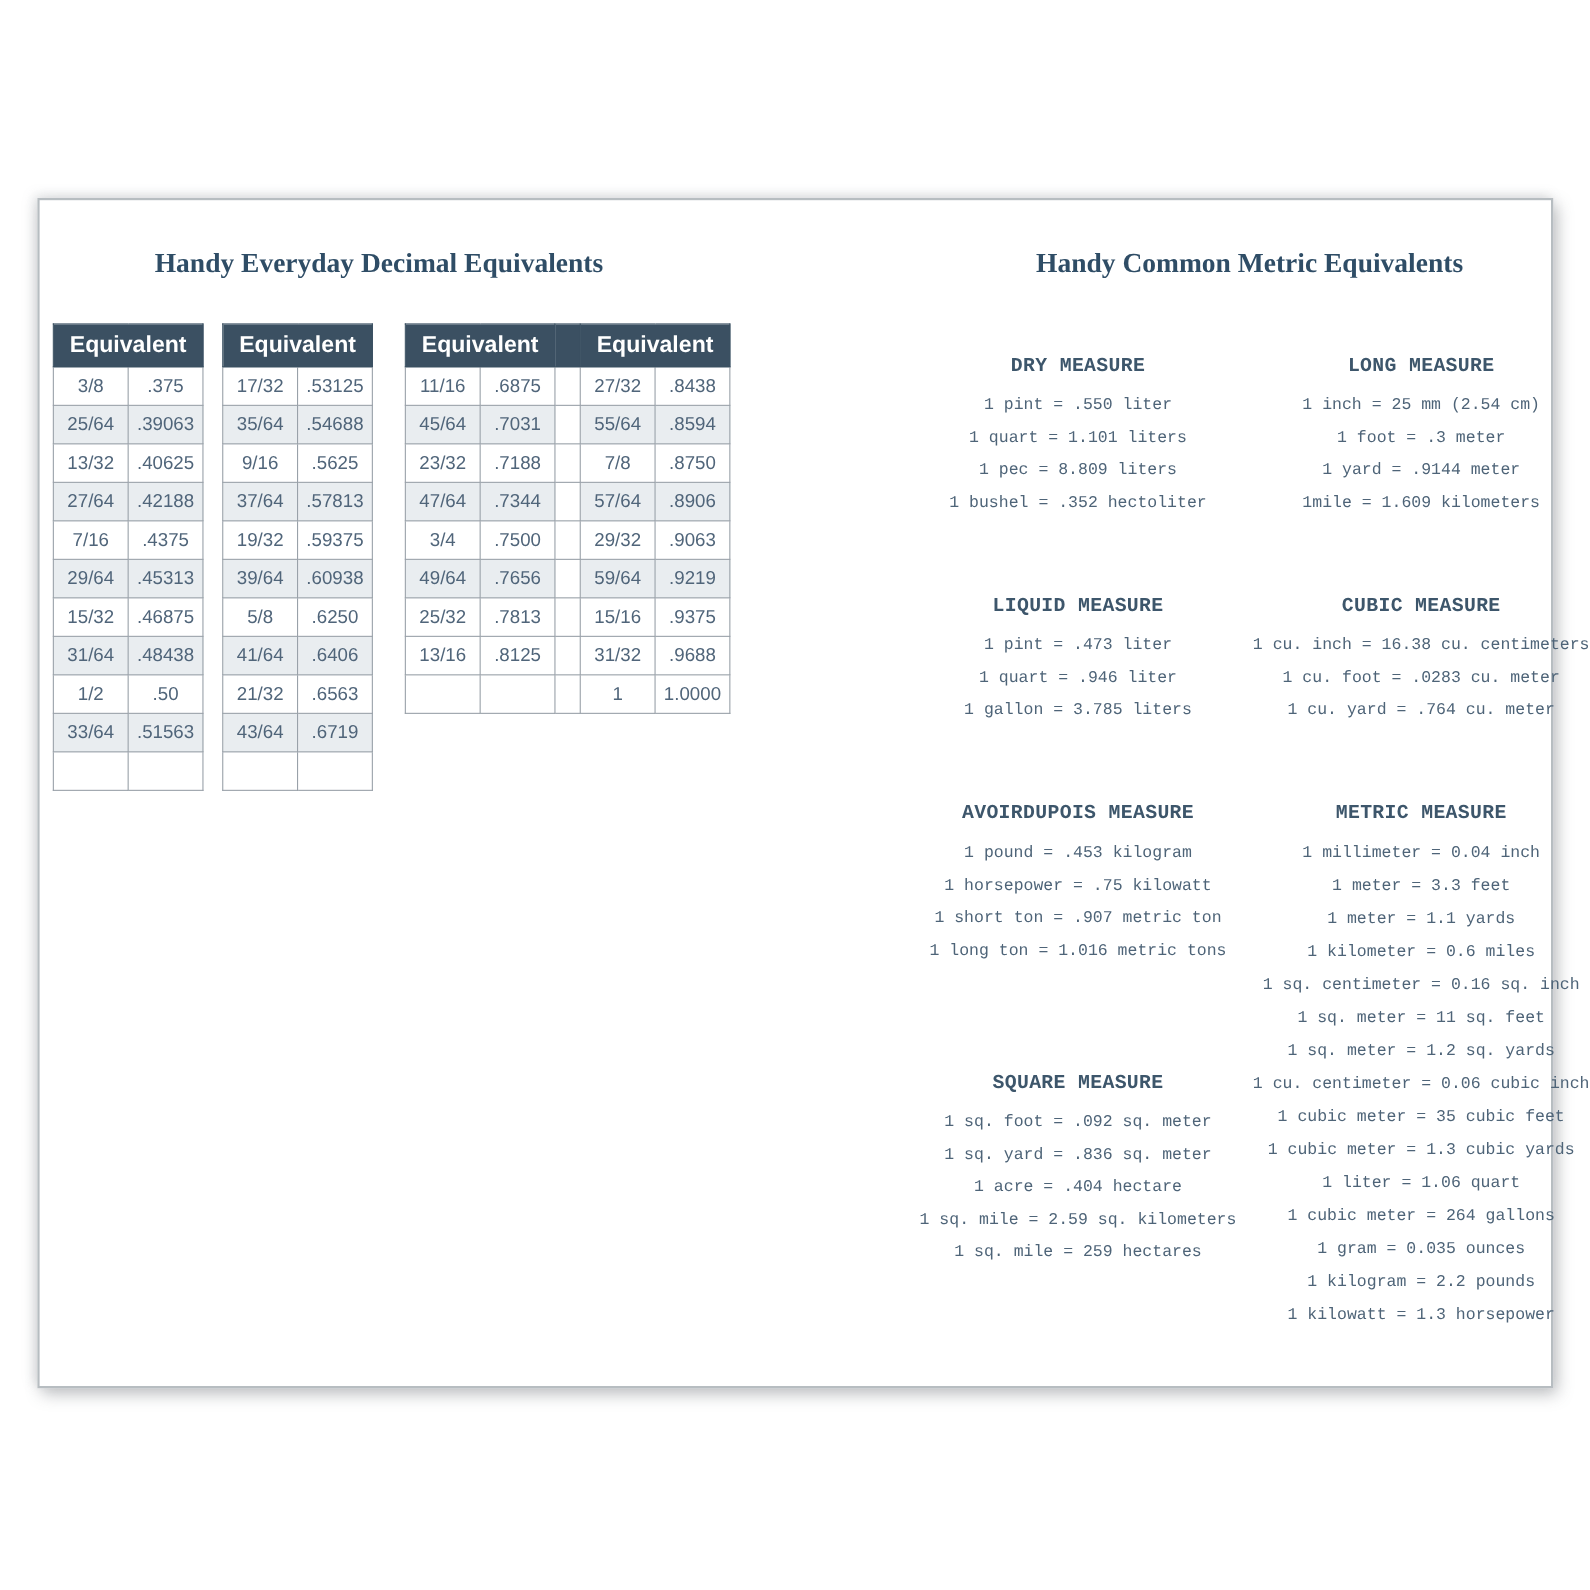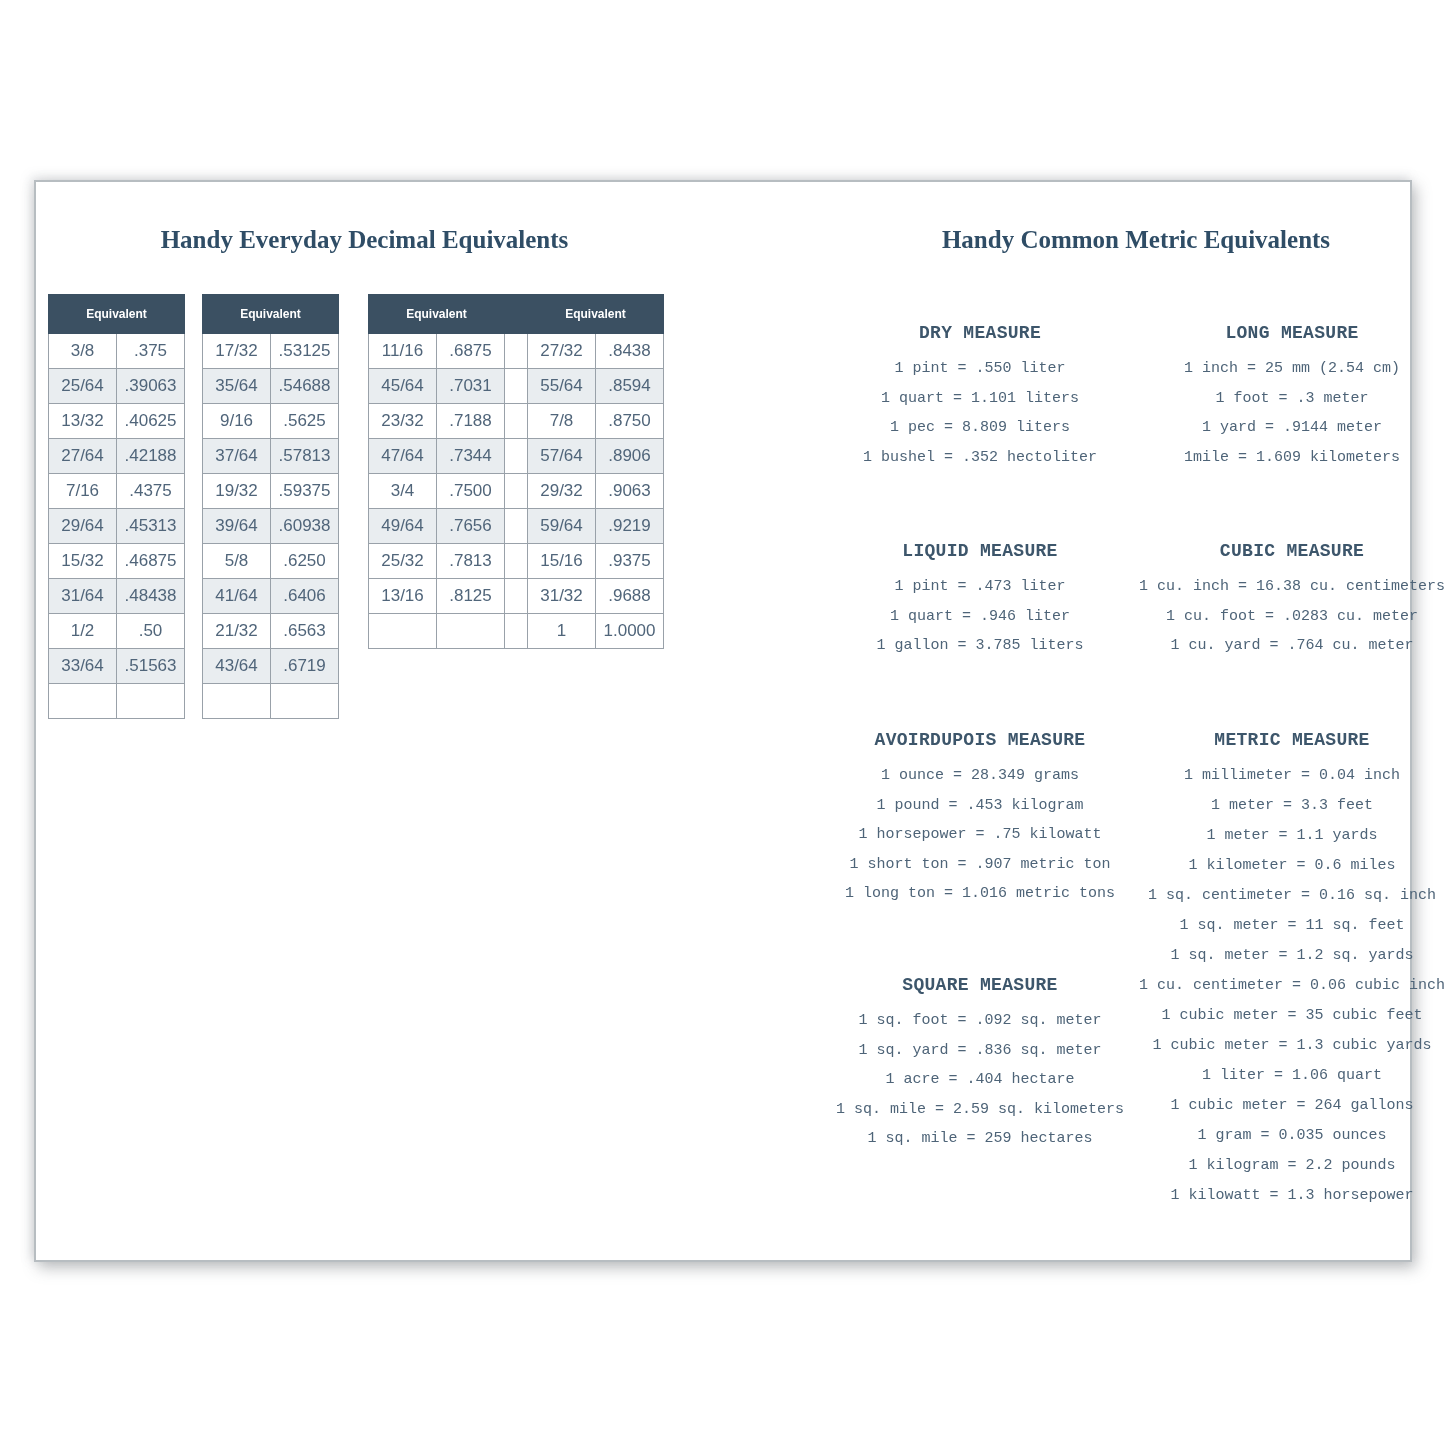--- a/index.html
+++ b/index.html
@@ -12,33 +12,33 @@
     position:absolute;left:34px;top:180px;width:1378px;height:1082px;
     box-sizing:border-box;background:#ffffff;
     border:2px solid #b7bdc1;
     box-shadow:4px 6px 14px rgba(110,115,120,0.45), -3px -3px 10px rgba(140,145,150,0.25);
   }
   .title{
     position:absolute;margin:0;
     font-family:"Liberation Serif",serif;font-weight:bold;font-size:25px;
     color:#2f4d66;text-align:center;white-space:nowrap;
   }
-  .left-title{left:20px;width:617px;top:44px;}
+  .left-title{left:0;width:617px;top:44px;}
   .right-title{left:900px;width:400px;top:44px;}
 
   .tables{position:absolute;left:12px;top:112px;display:flex;align-items:flex-start;}
   table.dec{
     border-collapse:collapse;table-layout:fixed;
     font-size:17px;color:#50657a;background:#fff;
     border:1px solid #8d959d;
   }
   table.dec.t2{margin-left:17px;}
   table.dec.t3{margin-left:29px;}
   table.dec th{
-    background:#3b5062;color:#ffffff;font-size:12px;font-weight:bold;
+    background:#3b5062;color:#ffffff;font-size:21px;font-weight:bold;
     height:38px;border:1px solid #3b5062;padding:0;
   }
   table.dec td{
     width:67px;height:34px;padding:0;text-align:center;
     border:1px solid #99a1a9;background:#ffffff;
   }
   table.dec td.gapcell, table.dec th.gaphdr{width:22px;}
   table.dec tr.shaded td.data{background:#e9edf0;}
 
   .mcol{position:absolute;top:0;width:320px;height:100%;}
@@ -260,21 +260,20 @@
         <div class="item">1 bushel = .352 hectoliter</div>
       </div>
       <div class="msec">
         <h2>LIQUID MEASURE</h2>
         <div class="item">1 pint = .473 liter</div>
         <div class="item">1 quart = .946 liter</div>
         <div class="item">1 gallon = 3.785 liters</div>
       </div>
       <div class="msec">
         <h2>AVOIRDUPOIS MEASURE</h2>
-        <div class="item">1 ounce = 28.349 grams</div>
         <div class="item">1 pound = .453 kilogram</div>
         <div class="item">1 horsepower = .75 kilowatt</div>
         <div class="item">1 short ton = .907 metric ton</div>
         <div class="item">1 long ton = 1.016 metric tons</div>
       </div>
       <div class="msec">
         <h2>SQUARE MEASURE</h2>
         <div class="item">1 sq. foot = .092 sq. meter</div>
         <div class="item">1 sq. yard = .836 sq. meter</div>
         <div class="item">1 acre = .404 hectare</div>

